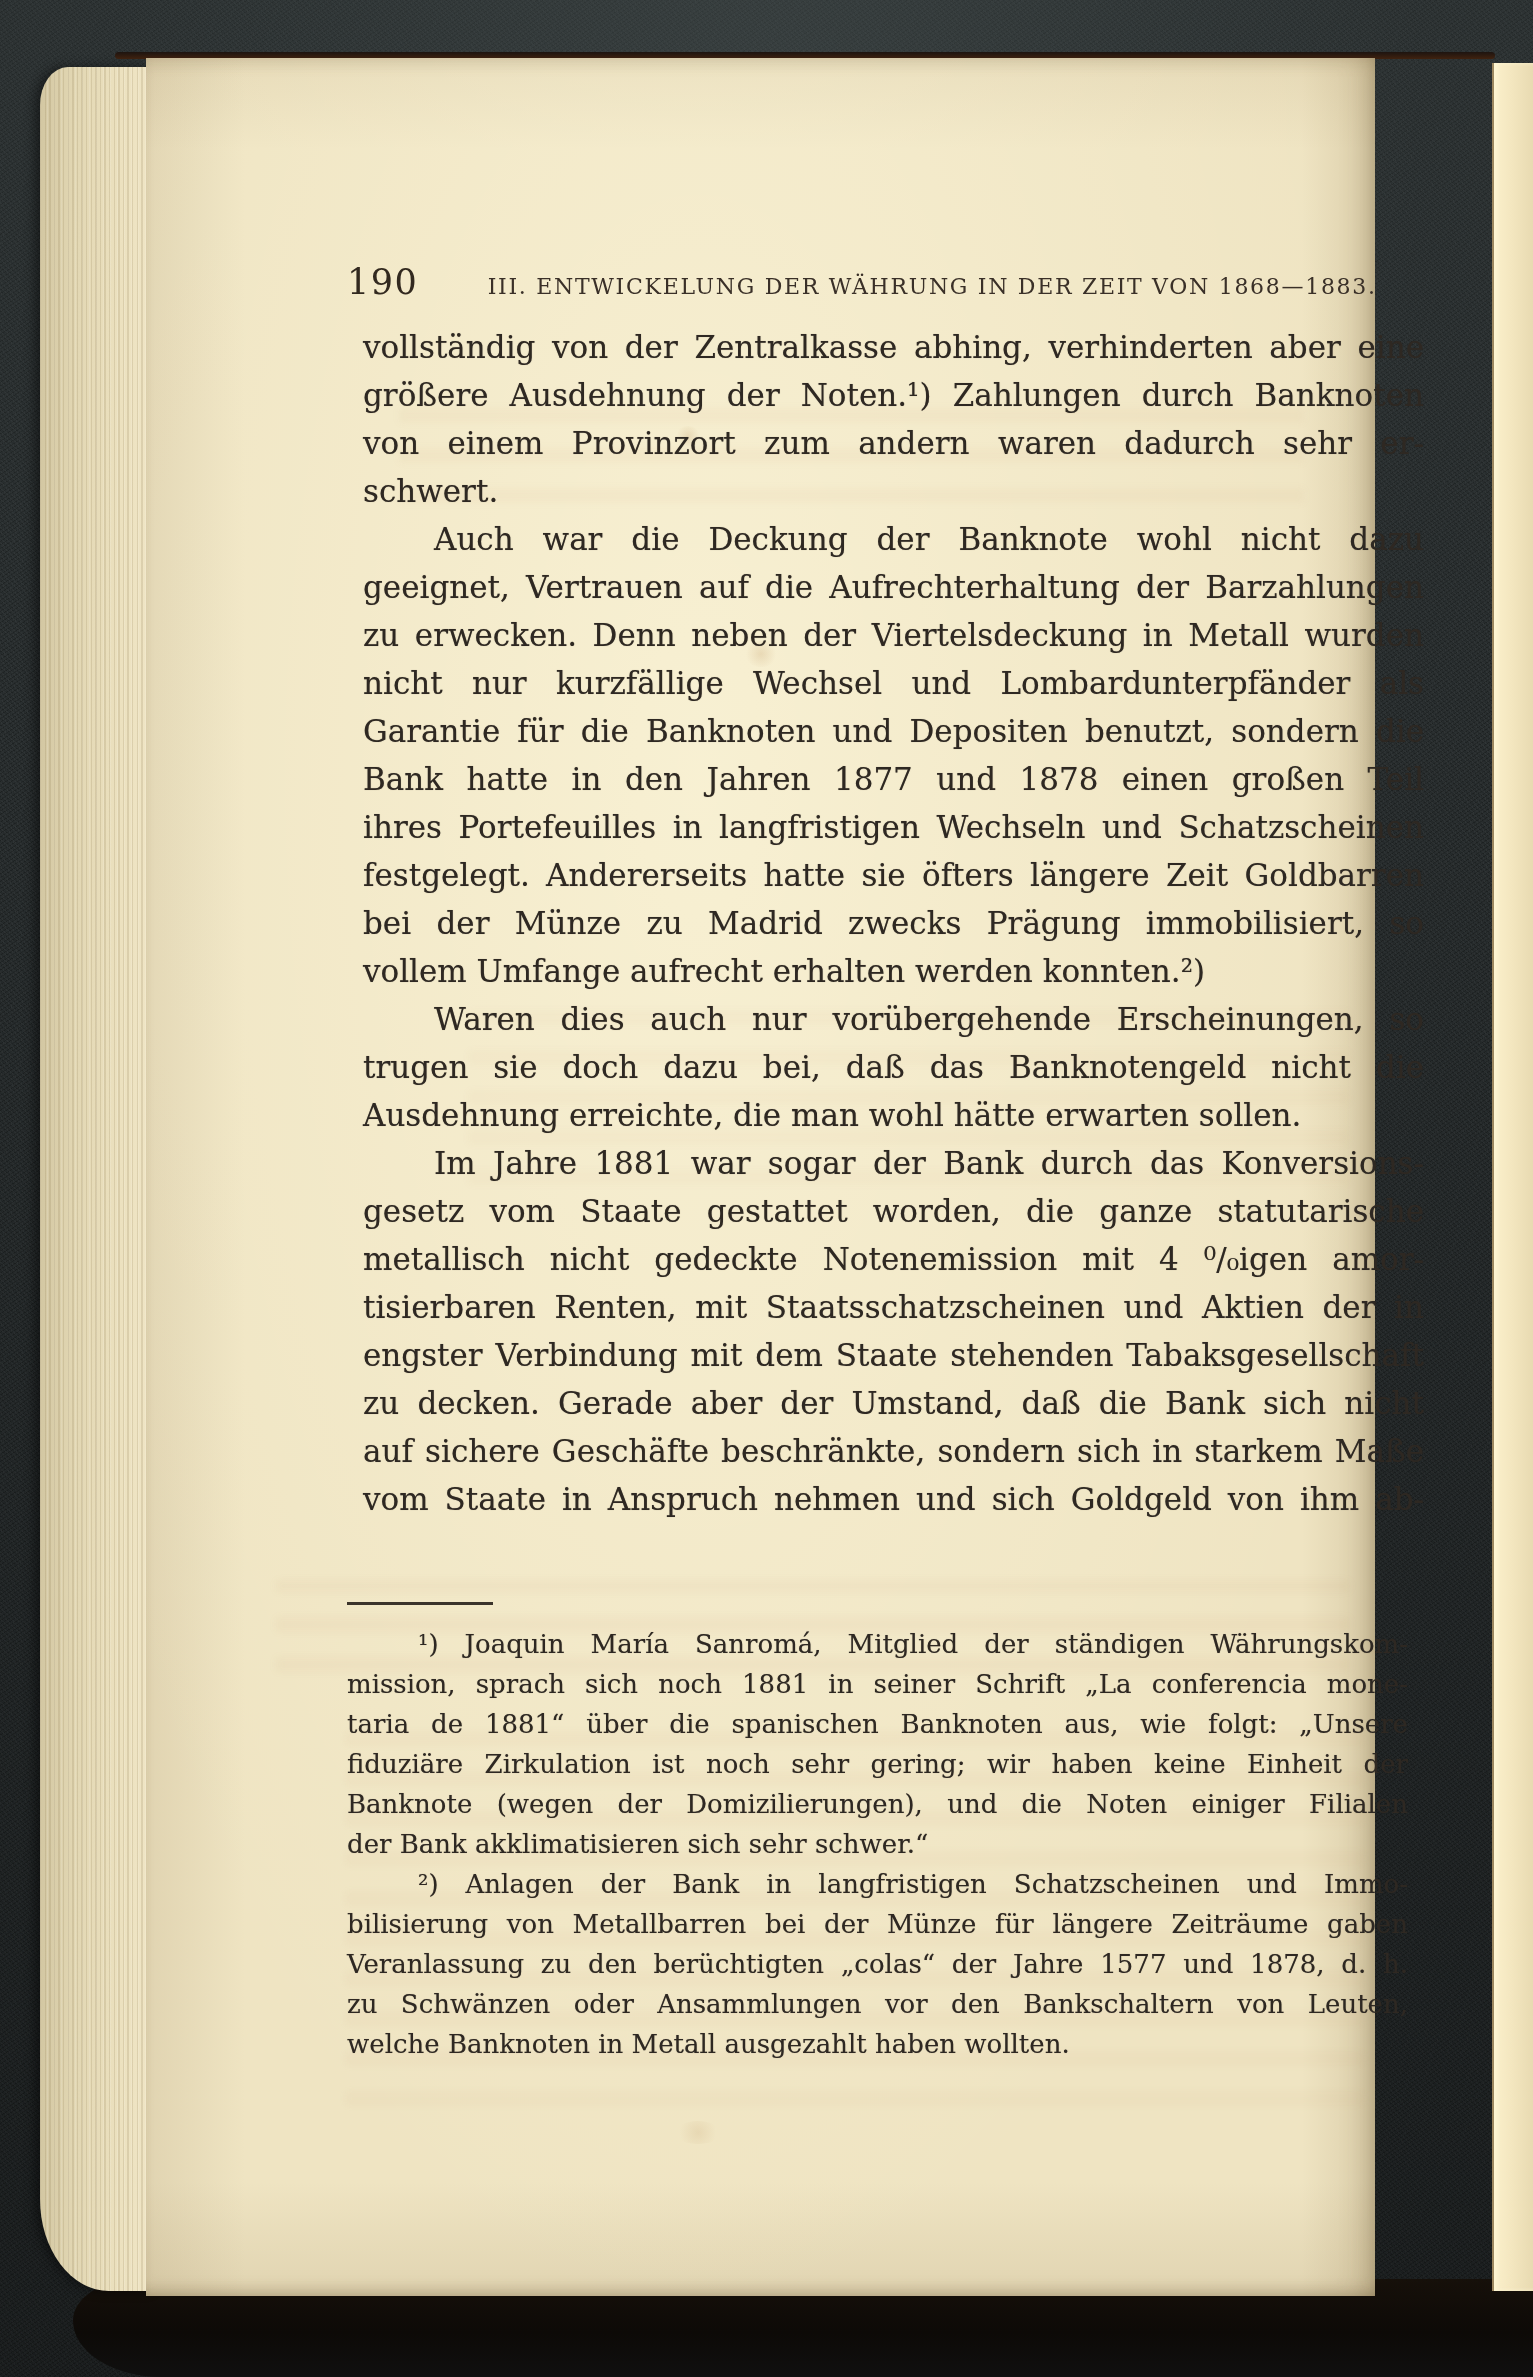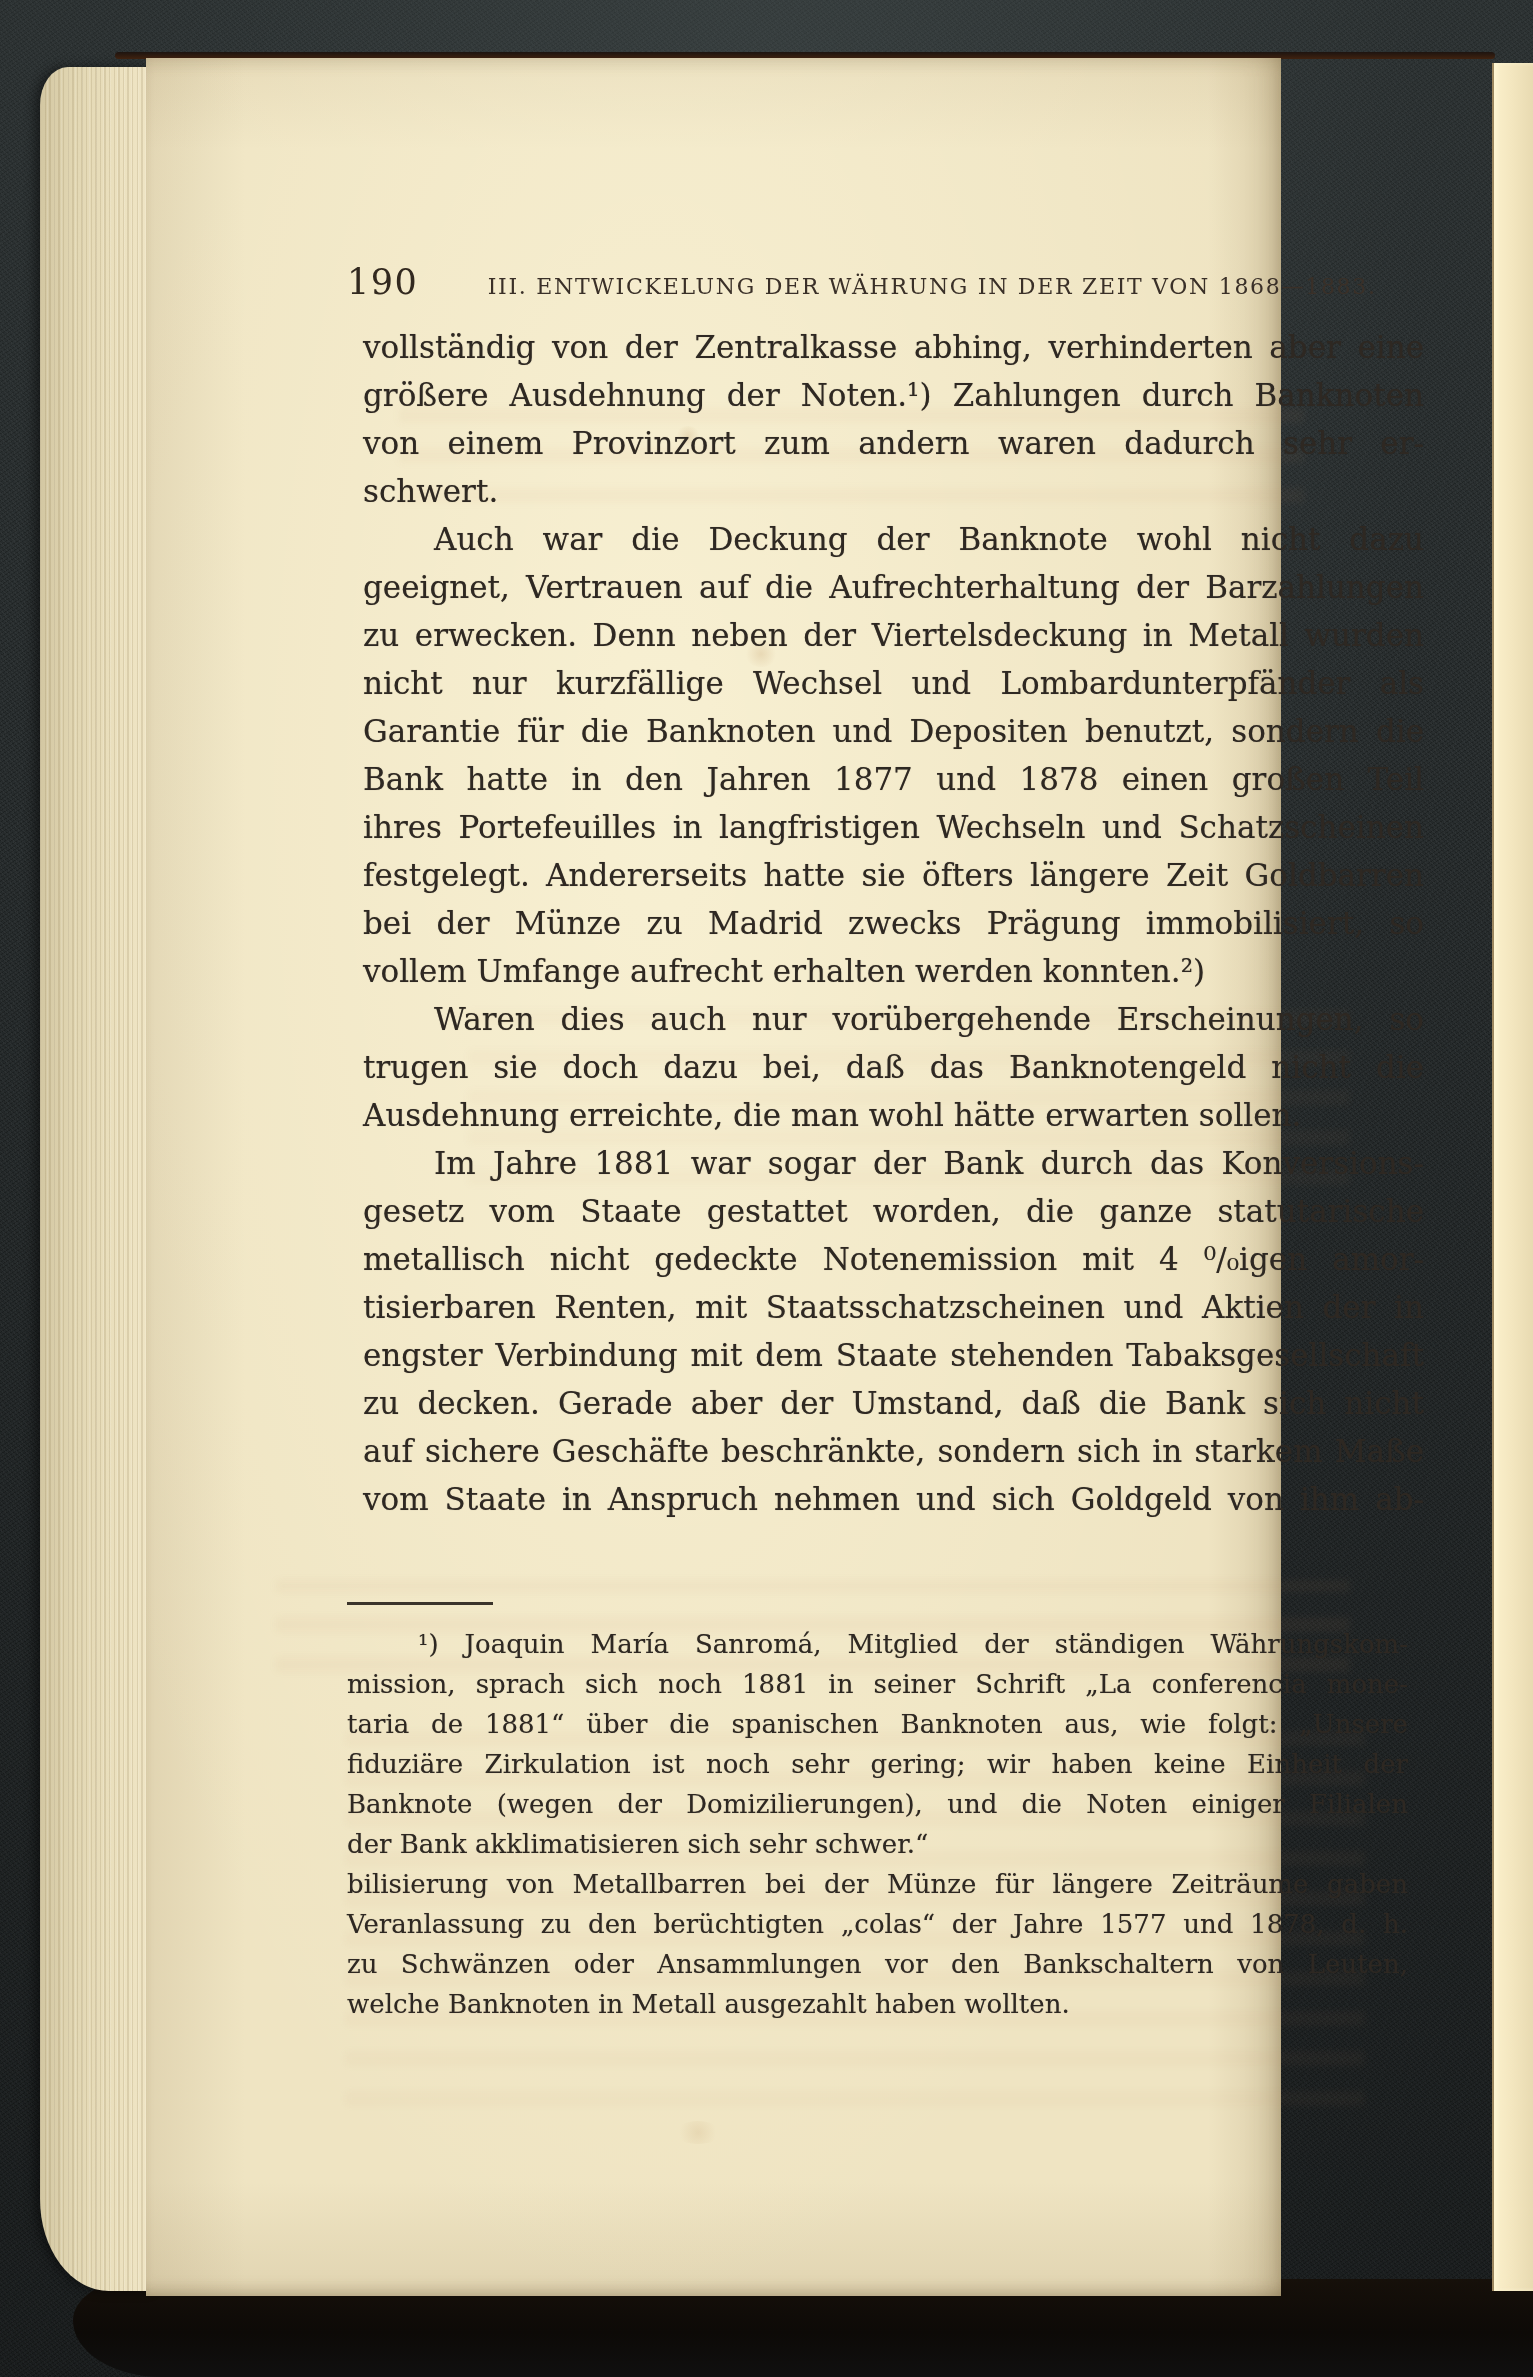--- a/index.html
+++ b/index.html
@@ -42,21 +42,21 @@
   .top-edge {
     position: absolute;
     left: 115px; top: 52px; width: 1380px; height: 7px;
     background: linear-gradient(180deg, #1d1410, #40220f);
     border-radius: 3.8px;
   }
 
   
   .page {
     position: absolute;
-    left: 146px; top: 58px; width: 1135px; height: 2238px;
+    left: 146px; top: 58px; width: 1229px; height: 2238px;
     background-color: #efe4c2;
     background-image:
       radial-gradient(ellipse at 45% 32%, rgba(255,250,224,.55), transparent 72%),
       linear-gradient(90deg, rgba(120,95,55,.12), transparent 100px),
       linear-gradient(270deg, rgba(125,100,55,.18), transparent 73px),
       linear-gradient(0deg, rgba(120,95,55,.12), transparent 115px),
       linear-gradient(180deg, rgba(140,110,65,.10), transparent 92px);
     box-shadow:
       inset 0 -12.3px 17px -10.7px rgba(90,70,40,.38),
       inset -20px 0 31px -18.4px rgba(100,80,45,.42),
@@ -194,20 +194,21 @@
 
     <div class="fnrule"></div>
 
     <div class="footnotes">
       <div class="fl ind">¹) Joaquin María Sanromá, Mitglied der ständigen Währungskom-</div>
       <div class="fl">mission, sprach sich noch 1881 in seiner Schrift „La conferencia mone-</div>
       <div class="fl">taria de 1881“ über die spanischen Banknoten aus, wie folgt: „Unsere</div>
       <div class="fl">fiduziäre Zirkulation ist noch sehr gering; wir haben keine Einheit der</div>
       <div class="fl">Banknote (wegen der Domizilierungen), und die Noten einiger Filialen</div>
       <div class="fl end">der Bank akklimatisieren sich sehr schwer.“</div>
+      <div class="fl ind">²) Anlagen der Bank in langfristigen Schatzscheinen und Immo-</div>
       <div class="fl">bilisierung von Metallbarren bei der Münze für längere Zeiträume gaben</div>
       <div class="fl">Veranlassung zu den berüchtigten „colas“ der Jahre 1577 und 1878, d. h.</div>
       <div class="fl">zu Schwänzen oder Ansammlungen vor den Bankschaltern von Leuten,</div>
       <div class="fl end">welche Banknoten in Metall ausgezahlt haben wollten.</div>
     </div>
 
   </div>
 
   <div class="nextpage"></div>
 

